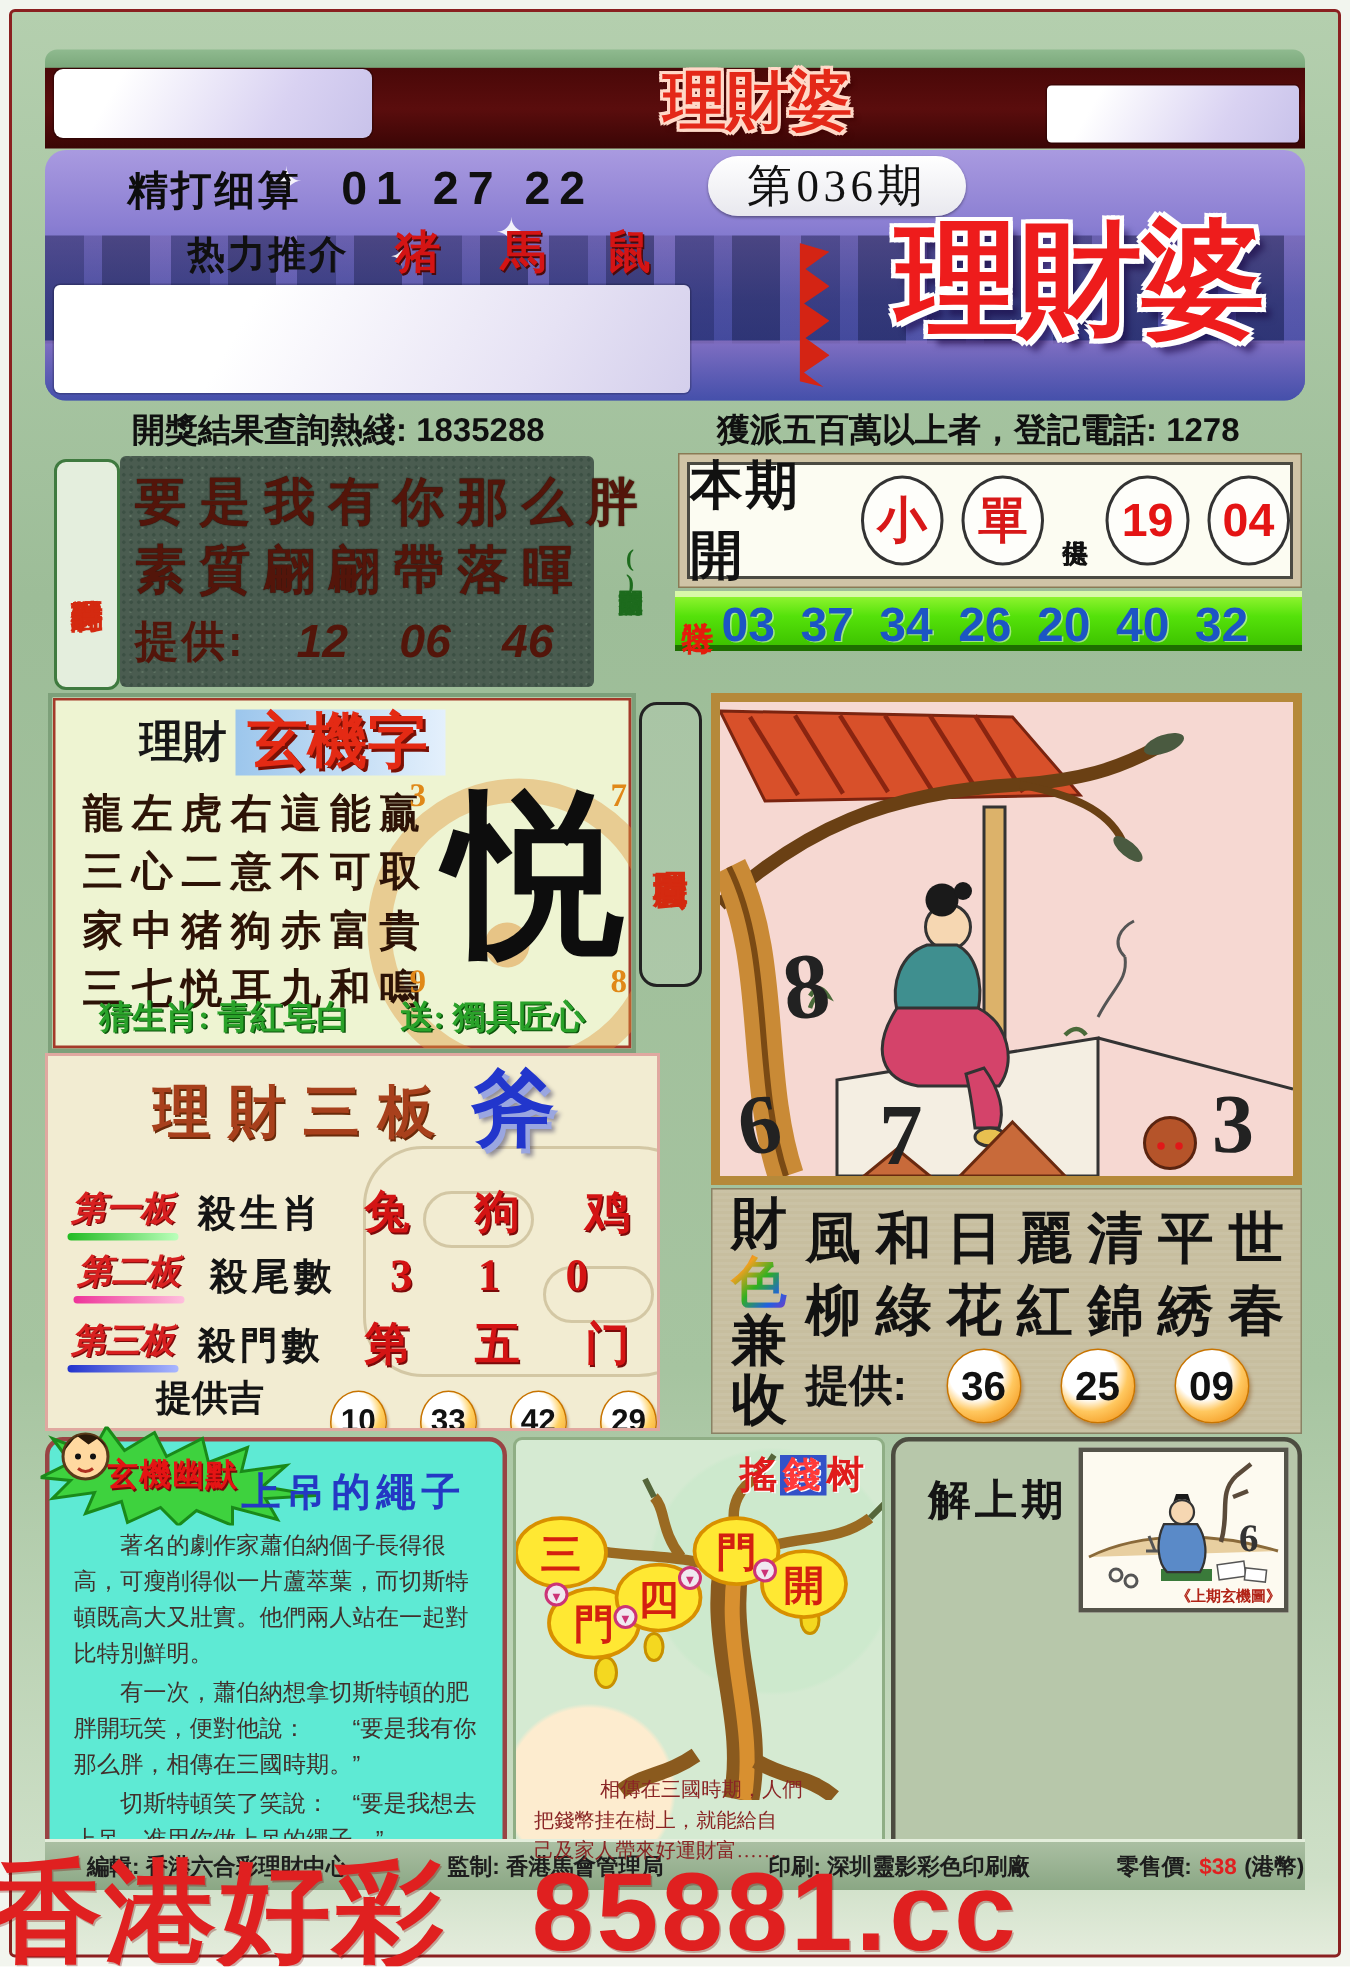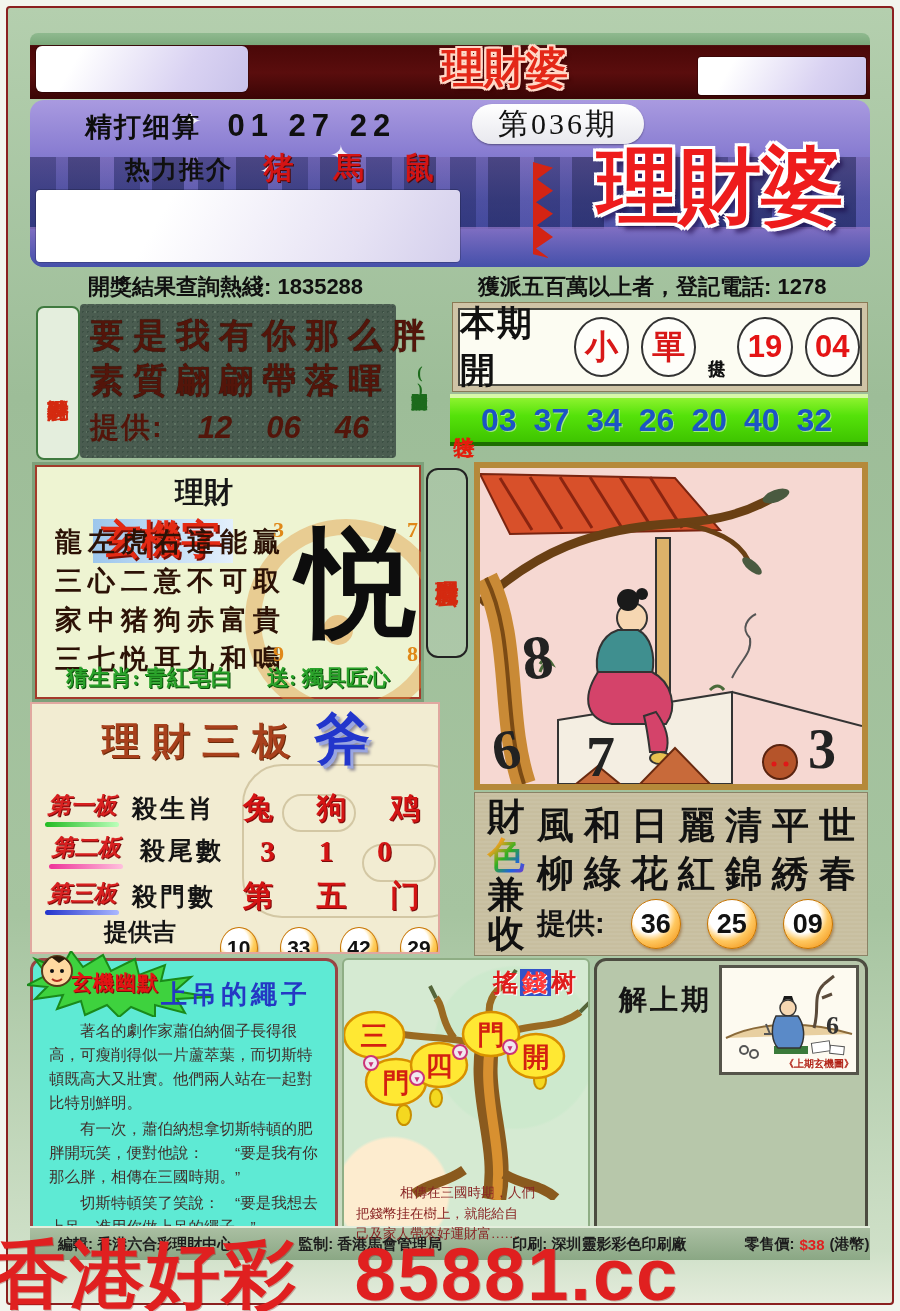--- a/index.html
+++ b/index.html
@@ -77,37 +77,37 @@
     display:flex;align-items:center;justify-content:center;gap:12px;}
   .draw-prefix{font-family:"Liberation Serif",serif;font-weight:bold;font-size:35px;color:#111;letter-spacing:2px;}
   .circle{width:56px;height:56px;border:2.5px solid #333;border-radius:50%;display:flex;align-items:center;
     justify-content:center;background:rgba(255,255,255,.6);}
   .circle .zh{font-family:"Liberation Serif",serif;font-weight:bold;font-size:33px;color:#d81818;}
   .circle .num{font-weight:bold;font-size:31px;color:#e41414;}
   .draw-provide{writing-mode:vertical-rl;text-orientation:upright;font-family:"Liberation Serif",serif;
     font-weight:bold;font-size:17px;color:#111;line-height:1;}
 
   
-  .send-bar{position:absolute;left:450px;top:394px;width:418px;height:52px;
+  .send-bar{position:absolute;left:450px;top:394px;width:418px;height:40px;
     background:linear-gradient(180deg,#8df32e 0%,#55e20a 40%,#3ec400 100%);
     border-top:4px solid #d8f8a8;border-bottom:4px solid #1d6e00;box-sizing:border-box;
-    display:flex;align-items:center;}
+    display:flex;align-items:flex-start;}
   .send-label{writing-mode:vertical-rl;text-orientation:upright;font-weight:bold;font-size:21px;color:#e41c0c;
     line-height:1;margin:0 6px 0 4px;letter-spacing:0;}
   .send-nums{display:flex;gap:17px;}
   .send-nums span{font-weight:bold;font-size:32px;color:#1c55c4;text-shadow:1px 1px 0 rgba(255,255,255,.5);}
 
   
   .word-box{position:absolute;left:32px;top:462px;width:392px;height:240px;background:#eef4d2;
     border:3px solid #7da07a;box-shadow:inset 0 0 0 2px #a43a2a;box-sizing:border-box;overflow:hidden;}
   .taiji{position:absolute;right:-26px;top:54px;width:170px;height:170px;border:16px solid rgba(224,148,58,.42);
     border-radius:50%;}
   .taiji-dot{position:absolute;right:68px;top:150px;width:30px;height:30px;border-radius:50%;
     background:rgba(224,148,58,.5);}
-  .word-title{position:absolute;left:58px;top:8px;display:flex;align-items:flex-end;gap:6px;flex-direction:column;}
+  .word-title{position:absolute;left:58px;top:8px;display:flex;align-items:center;gap:6px;}
   .word-title .blk{font-family:"Liberation Serif",serif;font-weight:bold;font-size:29px;color:#171717;}
   .word-title .red{font-family:"Liberation Serif",serif;font-weight:bold;font-size:40px;color:#e42a14;
     background:linear-gradient(90deg,#9cc6ec,#e4f0fc);padding:0 12px 2px 8px;line-height:1.05;
     text-shadow:2px 2px 0 #7a1005;}
   .word-poem{position:absolute;left:20px;top:58px;font-family:"Liberation Serif",serif;font-weight:bold;
     font-size:27px;color:#2c1206;line-height:39px;letter-spacing:6px;white-space:nowrap;}
   .big-char{position:absolute;left:252px;top:44px;width:140px;height:150px;display:flex;align-items:center;
     justify-content:center;font-family:"Liberation Serif",serif;font-weight:bold;font-size:118px;color:#0d0d0d;}
   .cnum{position:absolute;font-family:"Liberation Serif",serif;font-weight:bold;font-size:22px;color:#e08818;}
   .cnum.n1{left:238px;top:52px;} .cnum.n2{left:372px;top:52px;}

